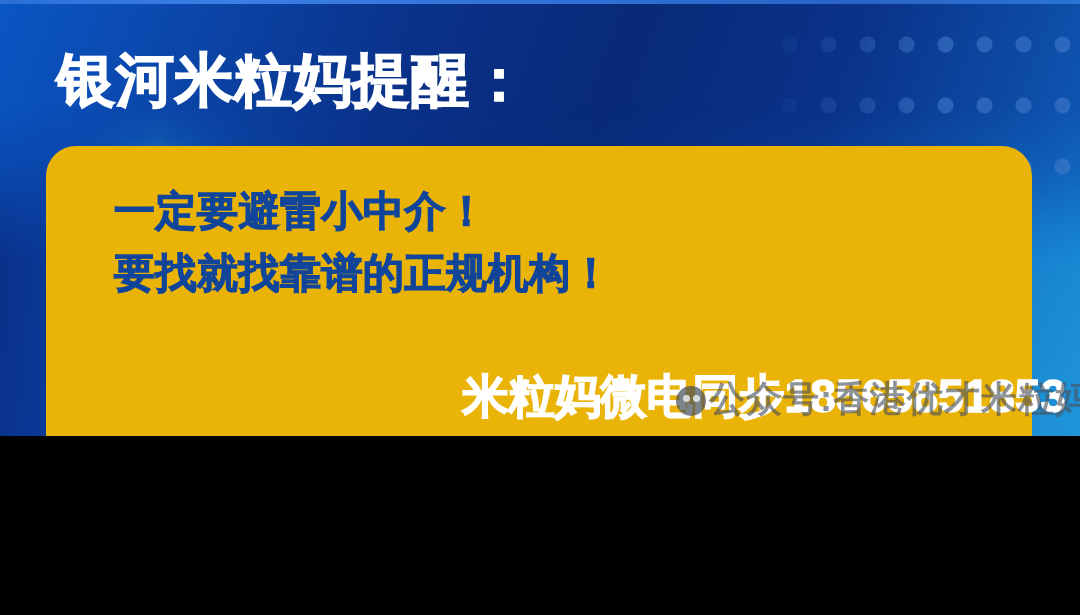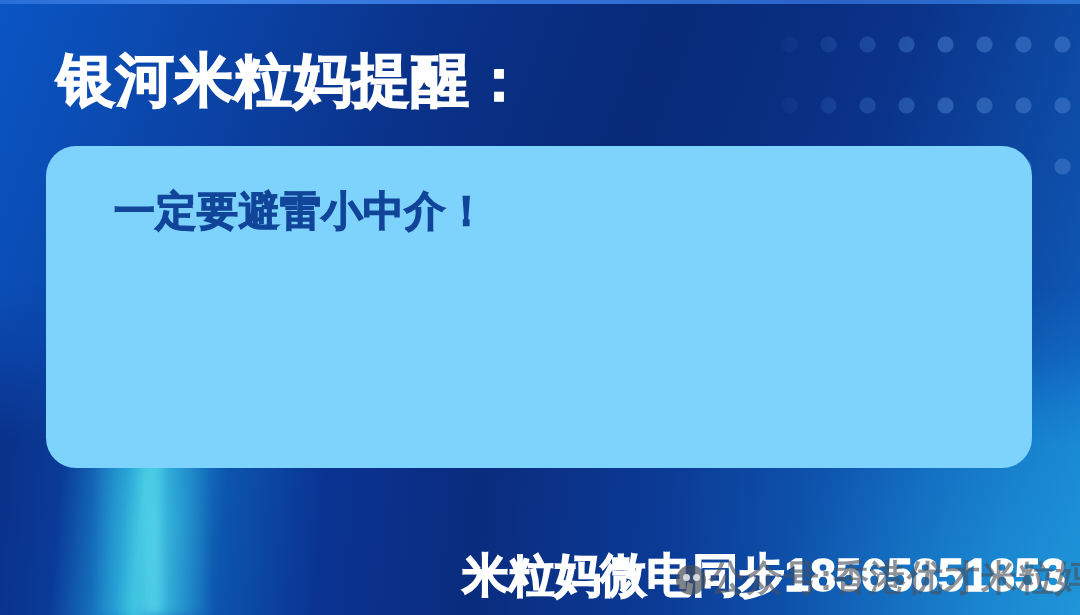--- a/index.html
+++ b/index.html
@@ -3,21 +3,21 @@
 <meta charset="utf-8">
 <style>
   html, body {
     margin: 0;
     padding: 0;
     background: #000;
   }
   #poster {
     position: relative;
     width: 1080px;
-    height: 615px;
+    height: 436px;
     overflow: hidden;
     font-family: "Liberation Sans", "DejaVu Sans", sans-serif;
     background: #0a2f80;
   }
 
   
   .bg-base {
     position: absolute;
     inset: 0;
     background: linear-gradient(110deg,
@@ -101,21 +101,21 @@
     -webkit-text-stroke: 1.5px #ffffff;
   }
 
   
   .card {
     position: absolute;
     left: 46px;
     top: 146px;
     width: 986px;
     height: 322px;
-    background: #7dd3fc;
+    background: #eab308;
     border-radius: 30px;
   }
   .card-body {
     position: absolute;
     left: 68px;
     top: 34px;
     right: 30px;
   }
   .card-line {
     font-size: 41px;
@@ -183,20 +183,21 @@
   <div class="bg-streak"></div>
   <div class="bg-rightglow"></div>
   <div class="bg-topstrip"></div>
   <div class="dots"></div>
 
   <div class="headline">银河米粒妈提醒：</div>
 
   <div class="card">
     <div class="card-body">
       <div class="card-line">一定要避雷小中介！</div>
+      <div class="card-line">要找就找靠谱的正规机构！</div>
     </div>
   </div>
 
   <div class="footer">米粒妈微电同步18565851853</div>
 
   <div class="watermark">
     <span class="wm-badge"></span><span>公众号:香港优才米粒妈</span>
   </div>
 
 </div>

